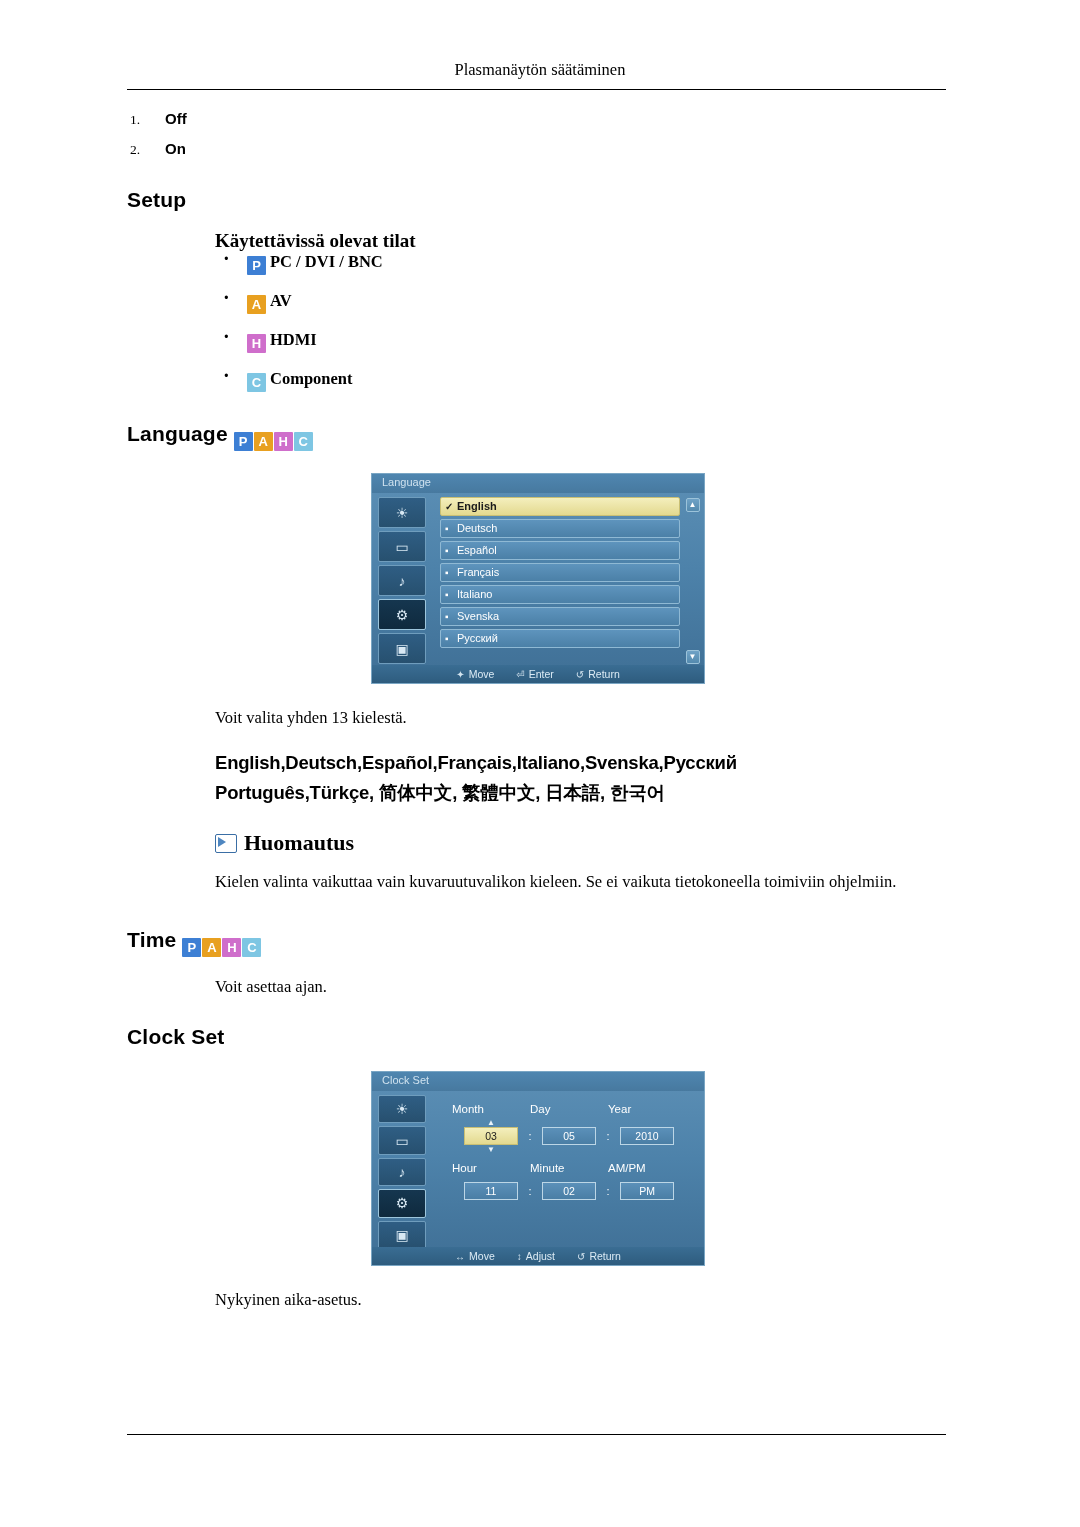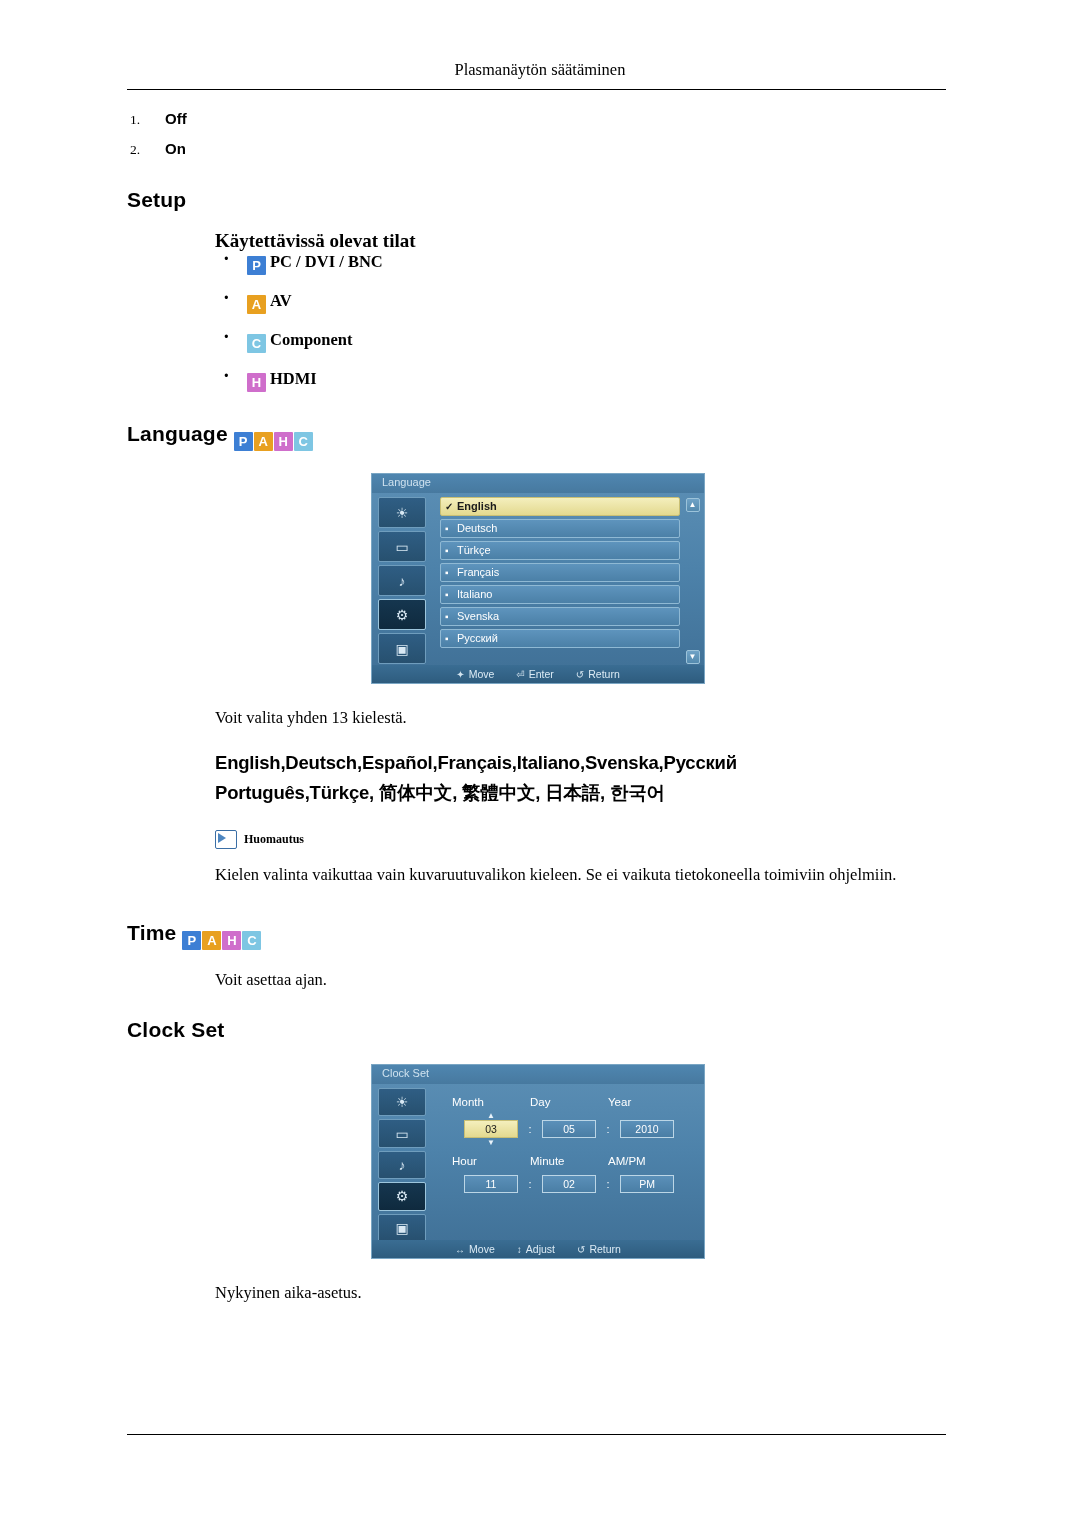--- a/index.html
+++ b/index.html
@@ -314,21 +314,21 @@
     font-size: 8px;
     text-align: center;
     color: #e9f3fa;
     height: 9px;
     line-height: 9px;
   }
 
   .note-head {
     margin: 22px 0 14px 88px;
     font-family: "Liberation Serif", serif;
-    font-size: 12px;
+    font-size: 22px;
     font-weight: bold;
     display: flex;
     align-items: center;
     gap: 7px;
   }
   .note-icon {
     width: 20px;
     height: 17px;
     border: 1.2px solid #3a6ea5;
     border-radius: 2px;
@@ -378,24 +378,24 @@
     <h2 class="sub">Käytettävissä olevat tilat</h2>
 
     <ul class="bullets">
       <li>
         <span class="badge p">P</span><span>PC / DVI / BNC</span>
       </li>
       <li>
         <span class="badge a">A</span><span>AV</span>
       </li>
       <li>
-        <span class="badge c">C</span><span>Component</span>
+        <span class="badge h">H</span><span>HDMI</span>
       </li>
       <li>
-        <span class="badge h">H</span><span>HDMI</span>
+        <span class="badge c">C</span><span>Component</span>
       </li>
     </ul>
 
     <h1 class="sec">
       <span>Language</span><span class="badge-group"><span class="badge p">P</span><span class="badge a">A</span><span class="badge h">H</span><span class="badge c">C</span></span>
     </h1>
 
     <div class="osd-wrap">
       <div class="osd osd-lang">
         <div class="osd-titlebar">Language</div>
@@ -403,21 +403,21 @@
           <div class="osd-iconcol">
             <div class="osd-icon">☀</div>
             <div class="osd-icon">▭</div>
             <div class="osd-icon">♪</div>
             <div class="osd-icon sel">⚙</div>
             <div class="osd-icon">▣</div>
           </div>
           <div class="osd-list">
             <div class="osd-row active"><span class="tick">✓</span><span>English</span></div>
             <div class="osd-row"><span class="tick">▪</span><span>Deutsch</span></div>
-            <div class="osd-row"><span class="tick">▪</span><span>Türkçe</span></div>
+            <div class="osd-row"><span class="tick">▪</span><span>Español</span></div>
             <div class="osd-row"><span class="tick">▪</span><span>Français</span></div>
             <div class="osd-row"><span class="tick">▪</span><span>Italiano</span></div>
             <div class="osd-row"><span class="tick">▪</span><span>Svenska</span></div>
             <div class="osd-row"><span class="tick">▪</span><span>Русский</span></div>
           </div>
           <div class="osd-scroll">
             <div class="osd-arrow">▲</div>
             <div class="osd-arrow">▼</div>
           </div>
         </div>

